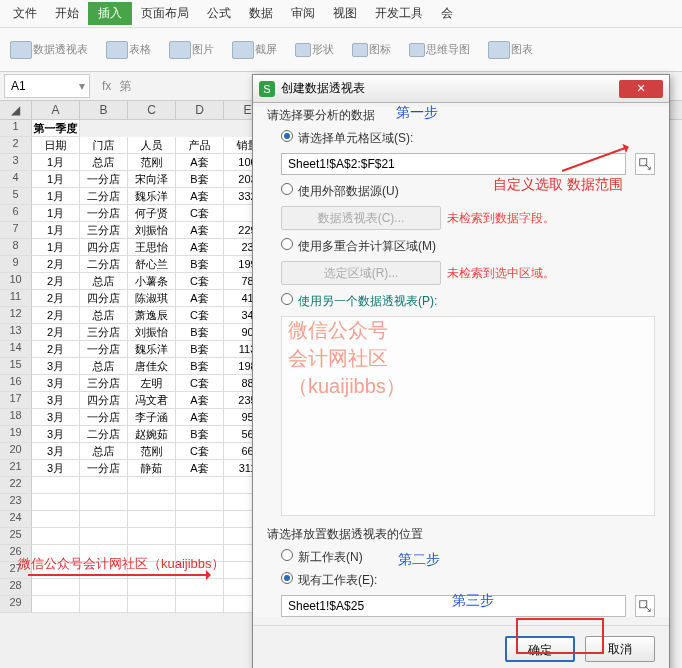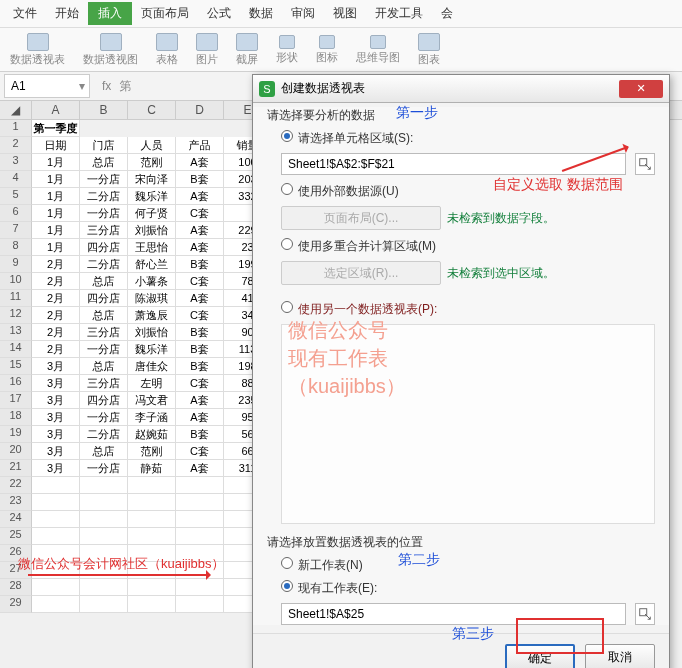--- a/index.html
+++ b/index.html
@@ -1,21 +1,21 @@
 <!DOCTYPE html>
 <html><head>
 <meta charset="utf-8">
 <style>
   *{box-sizing:border-box}
   body{margin:0;font-family:"Microsoft YaHei",SimSun,Arial,sans-serif;font-size:12px;background:#f0f0f0;width:682px;height:668px;overflow:hidden;position:relative}
   .ribbon-tabs{background:#f9f9f9;height:28px;display:flex;align-items:center;padding:0 4px;border-bottom:1px solid #ddd}
   .tab{padding:4px 9px;color:#333;cursor:pointer}
   .tab.active{background:#47a447;color:#fff;border-radius:0;padding:3px 10px}
   .ribbon-body{background:#f9f9f9;height:44px;display:flex;align-items:center;gap:18px;padding:2px 10px;border-bottom:1px solid #d0d0d0}
-  .rib-item{display:flex;flex-direction:column;align-items:center;color:#888;font-size:11px;gap:1px}
+  .rib-item{display:flex;flex-direction:row;align-items:center;color:#888;font-size:11px;gap:1px}
   .rib-ico{width:22px;height:18px;background:#c8d8e8;border:1px solid #a0b0c0;border-radius:2px}
   .rib-ico.sm{width:16px;height:14px}
   .namebox{background:#fff;border:1px solid #ccc;height:24px;display:flex;align-items:center;margin:2px 4px}
   .namebox input{border:none;width:70px;padding:2px 6px;font-size:12px;outline:none}
   .namebox .dd{padding:0 4px;color:#888}
   .grid-head{display:grid;grid-template-columns:32px repeat(5,48px);background:#e9e9e9;border-bottom:1px solid #ccc}
   .gh{border-right:1px solid #ccc;text-align:center;padding:2px 0;color:#555;background:#e8e8e8}
   .rowhead{width:32px;background:#e8e8e8;border-right:1px solid #ccc;border-bottom:1px solid #ddd;text-align:center;color:#555;font-size:11px}
   .cell{width:48px;border-right:1px solid #ddd;border-bottom:1px solid #ddd;text-align:center;height:17px;line-height:17px;background:#fff;font-size:11px;overflow:hidden}
   .title-row .cell{background:#fff}
@@ -32,32 +32,32 @@
   .dlg-title .ico{width:16px;height:16px;background:#2fa044;border-radius:3px;margin-right:6px;display:flex;align-items:center;justify-content:center;color:#fff;font-size:11px}
   .dlg-close{margin-left:auto;background:#d04040;color:#fff;width:44px;height:18px;text-align:center;line-height:16px;border-radius:2px;font-size:11px}
   .dlg-body{padding:0 14px;font-size:12px;color:#333;background:#f7f7f7}
   .sec-title{margin:4px 0 6px}
   .indent{margin-left:14px;margin-bottom:6px;display:flex;gap:5px}
   .inp{width:100%;border:1px solid #bbb;background:#fff;height:22px;padding:2px 6px;font-size:12px}
   .inp-wrap{display:flex;align-items:center;gap:9px;margin:2px 0 8px 14px}
   .pick{width:22px;height:22px;border:1px solid #bbb;background:#fff;display:flex;align-items:center;justify-content:center}
   .pick svg{width:14px;height:14px}
   .btn-disabled{border:1px solid #ccc;background:#f0f0f0;color:#aaa;height:24px;width:160px;text-align:center;line-height:22px;border-radius:2px;margin:2px auto 6px;display:block}
-  .hint{color:#15803d;font-size:12px}
+  .hint{color:#ef4444;font-size:12px}
   .two-col{display:flex;align-items:center;gap:6px;margin-left:14px}
   .dlg-buttons{display:flex;justify-content:flex-end;gap:10px;padding:10px 14px;border-top:1px solid #ddd;background:#f2f2f2}
   .btn{min-width:70px;height:26px;border:1px solid #999;background:linear-gradient(#fefefe,#e8e8e8);text-align:center;line-height:24px;border-radius:2px}
   .btn.ok{border:2px solid #2a6bbf}
   .step-label{position:absolute;color:#1d4ed8;font-size:14px}
   .ok-highlight{position:absolute;border:2px solid #e03030;width:88px;height:36px}
   .ann-arrow{position:absolute;width:70px;height:2px;background:#e03030}
   .ann-arrow::after{content:"";position:absolute;right:-6px;top:-4px;border:5px solid transparent;border-left-color:#e03030}
   .radio{width:12px;height:12px;border:1px solid #666;border-radius:50%;display:inline-flex;align-items:center;justify-content:center;background:#fff}
   .radio.sel::after{content:"";width:6px;height:6px;background:#2a6bbf;border-radius:50%}
-  .disabled{color:#7f1d1d}
+  .disabled{color:#0f766e}
   .watermark{position:absolute;color:#f4a090;font-size:20px;line-height:28px;left:288px;top:316px;pointer-events:none}
 </style>
 </head>
 <body>
 
 <div class="ribbon-tabs">
   <span class="tab">文件</span>
   <span class="tab">开始</span>
   <span class="tab active">插入</span>
   <span class="tab">页面布局</span>
@@ -69,24 +69,20 @@
   <span class="tab">会</span>
 </div>
 
 <div class="ribbon-body">
   <div class="rib-item">
       <div class="rib-ico"></div>
       <span>数据透视表</span>
     </div>
   <div class="rib-item">
       <div class="rib-ico"></div>
-      <span>数据透视图</span>
-    </div>
-  <div class="rib-item">
-      <div class="rib-ico"></div>
       <span>表格</span>
     </div>
   <div class="rib-item">
       <div class="rib-ico"></div>
       <span>图片</span>
     </div>
   <div class="rib-item">
       <div class="rib-ico"></div>
       <span>截屏</span>
     </div>
@@ -382,29 +378,29 @@
             <path d="M11 14 L14 14 L14 11" fill="none" stroke="#555"></path>
           </svg>
         </span>
     </div>
 
     <div class="indent">
       <span class="radio"></span>
       <span>使用外部数据源(U)</span>
     </div>
     <div class="two-col" style="margin-bottom:8px">
-      <span class="btn-disabled" style="margin:0">页面布局(C)...</span>
+      <span class="btn-disabled" style="margin:0">数据透视表(C)...</span>
       <span class="hint">未检索到数据字段。</span>
     </div>
 
     <div class="indent">
       <span class="radio"></span>
       <span>使用多重合并计算区域(M)</span>
     </div>
-    <div class="two-col" style="margin-bottom:16px">
+    <div class="two-col" style="margin-bottom:8px">
       <span class="btn-disabled" style="margin:0">选定区域(R)...</span>
       <span class="hint">未检索到选中区域。</span>
     </div>
 
     <div class="indent disabled">
       <span class="radio"></span>
       <span>使用另一个数据透视表(P):</span>
     </div>
 
     <div style="border:1px solid #ddd;background:#fdfdfd;height:200px;margin:4px 0 10px 14px"></div>
@@ -432,20 +428,20 @@
   <div class="dlg-buttons">
     <span class="btn ok">确定</span>
     <span class="btn">取消</span>
   </div>
 </div>
 
 <div class="step-label" style="left:396px;top:104px">第一步</div>
 <div class="annot-red" style="left:493px;top:176px;font-size:14px">自定义选取  数据范围</div>
 <div class="ann-arrow" style="left:560px;top:158px;transform:rotate(-20deg)"></div>
 <div class="step-label" style="left:398px;top:551px">第二步</div>
-<div class="step-label" style="left:452px;top:625px">第三步</div>
+<div class="step-label" style="left:452px;top:592px">第三步</div>
 <div class="ok-highlight" style="left:516px;top:618px"></div>
 
 <div class="watermark">
   <div>微信公众号</div>
-  <div>现有工作表</div>
+  <div>会计网社区</div>
   <div>（kuaijibbs）</div>
 </div>
 
 </body></html>

